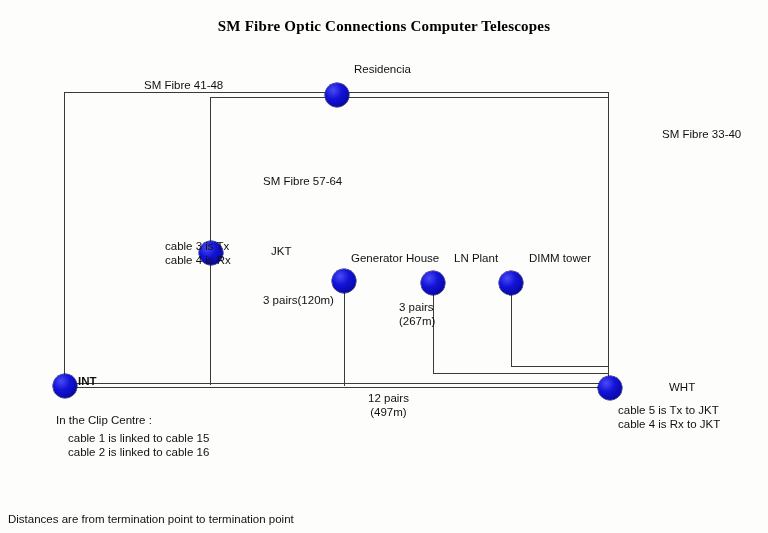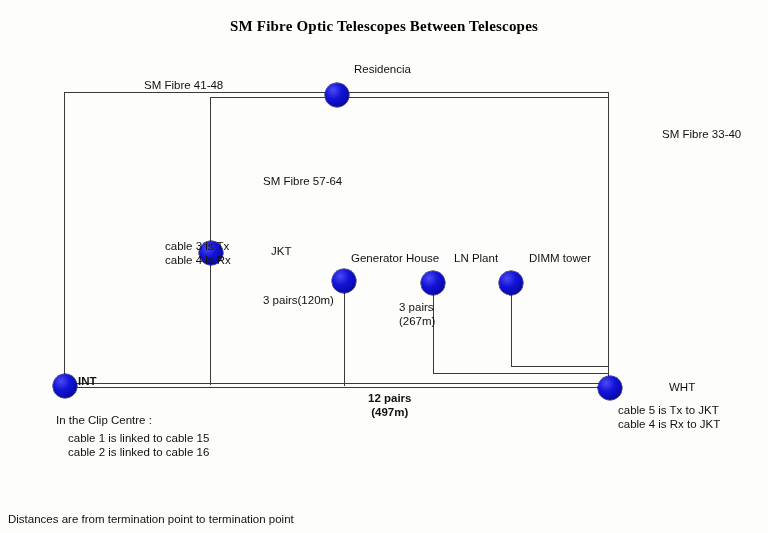--- a/index.html
+++ b/index.html
@@ -54,21 +54,21 @@
     font-size: 11.5px;
     color: #111;
     white-space: pre;
   }
 </style>
 </head>
 <body>
 
 <div id="canvas">
 
-  <div id="title">SM Fibre Optic Telescopes Between Telescopes</div>
+  <div id="title">SM Fibre Optic Connections Computer Telescopes</div>
 
   <div class="wire" style="left:64px; top:92px; width:545px; height:1px;"></div>
 
   <div class="wire" style="left:210px; top:97px; width:399px; height:1px;"></div>
 
   <div class="wire" style="left:64px; top:92px; width:1px; height:293px;"></div>
 
   <div class="wire" style="left:210px; top:97px; width:1px; height:288px;"></div>
 
   <div class="wire" style="left:608px; top:92px; width:1px; height:296px;"></div>
@@ -118,21 +118,21 @@
 
   <div class="lbl" style="left:215px; top:175px;">SM Fibre 57-64</div>
 
   <div class="lbl" style="left:614px; top:128px;">SM Fibre 33-40</div>
 
   <div class="lbl" style="left:215px; top:294px;">3 pairs(120m)</div>
 
   <div class="lbl multi" style="left:351px; top:301px;">3 pairs
 (267m)</div>
 
-  <div class="lbl multi" style="left:320px; top:392px; text-align:center;font-weight:bold;">12 pairs
+  <div class="lbl multi" style="left:320px; top:392px; text-align:center;">12 pairs
 (497m)</div>
 
   <div class="lbl multi" style="left:117px; top:240px;">cable 3 is Tx
 cable 4 is Rx</div>
 
 
   <div class="lbl" style="left:8px; top:414px;">In the Clip Centre :</div>
 
   <div class="lbl multi" style="left:20px; top:432px;">cable 1 is linked to cable 15
 cable 2 is linked to cable 16</div>

